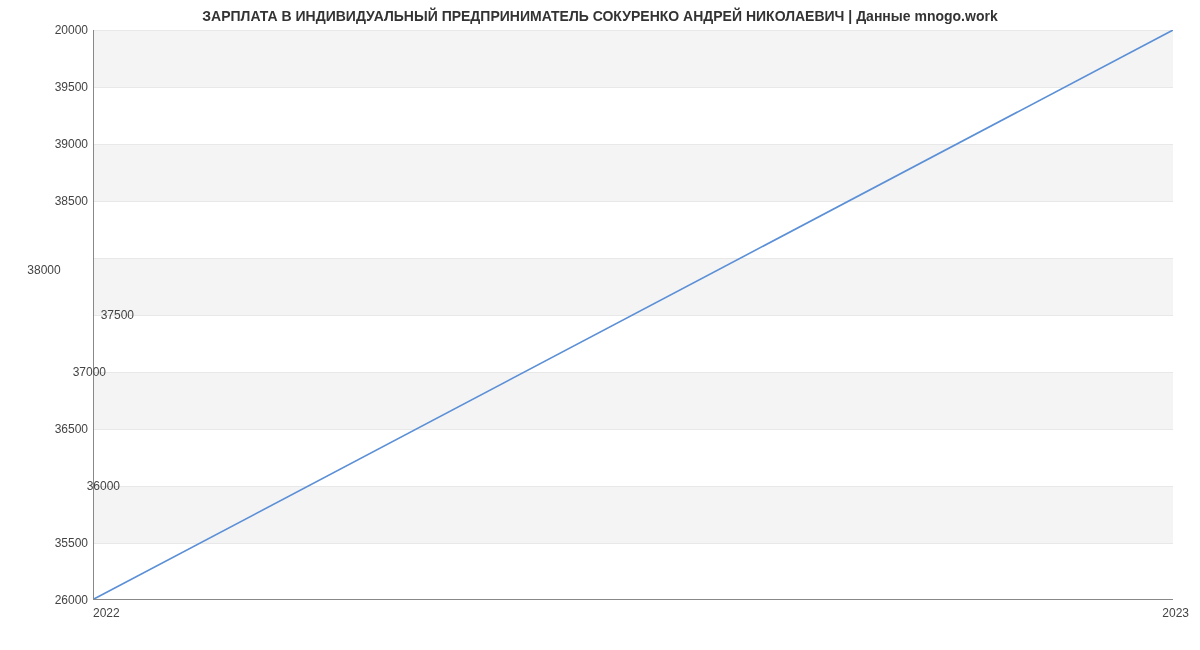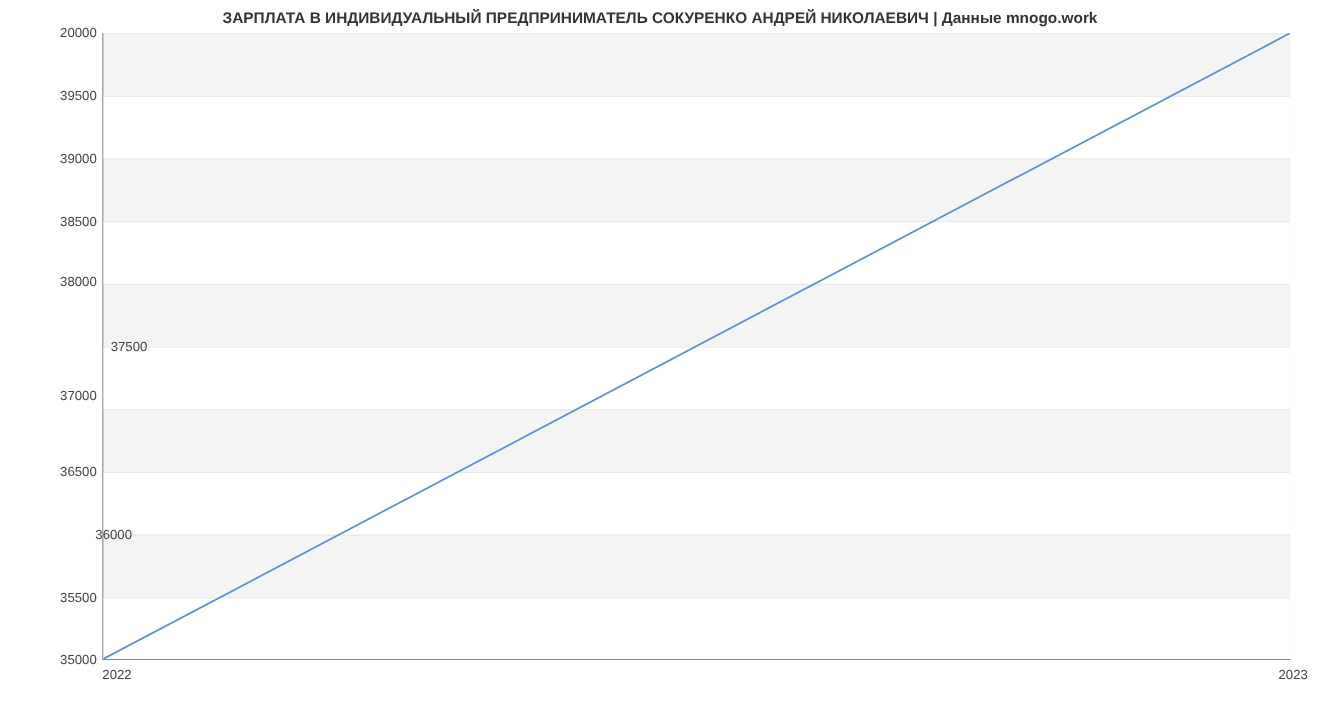--- a/index.html
+++ b/index.html
@@ -95,27 +95,27 @@
       <div class="gridline" style="top: 171px;"></div>
       <div class="gridline" style="top: 114px;"></div>
       <div class="gridline" style="top: 57px;"></div>
       <div class="gridline" style="top: 0px;"></div>
       <svg class="line" viewBox="0 0 1080 570" preserveAspectRatio="none">
       <polyline id="series-line" fill="none" stroke-width="1.6" points="0,570 1080,0" stroke="#5b8fd6"></polyline>
     </svg>
   </div>
 
   <div id="y-ticks">
-      <div class="y-tick" style="top: 600px;">35000</div>
+      <div class="y-tick" style="top: 600px;">26000</div>
       <div class="y-tick" style="top: 543px;">35500</div>
       <div class="y-tick" style="top: 486px; padding-left: 32px;">36000</div>
       <div class="y-tick" style="top: 429px;">36500</div>
-      <div class="y-tick" style="top: 360px;">37000</div>
+      <div class="y-tick" style="top: 372px; margin-left: 18px;">37000</div>
       <div class="y-tick" style="top: 315px; margin-left: 46px;">37500</div>
-      <div class="y-tick" style="top: 256px;">38000</div>
+      <div class="y-tick" style="top: 270px; text-align: center;">38000</div>
       <div class="y-tick" style="top: 201px;">38500</div>
       <div class="y-tick" style="top: 144px;">39000</div>
       <div class="y-tick" style="top: 87px;">39500</div>
       <div class="y-tick" style="top: 30px;">20000</div>
     </div>
 
   <div class="x-tick" style="left:93px;">2022</div>
   <div class="x-tick" style="right:11px; text-align:right;">2023</div>
 </div>
 

